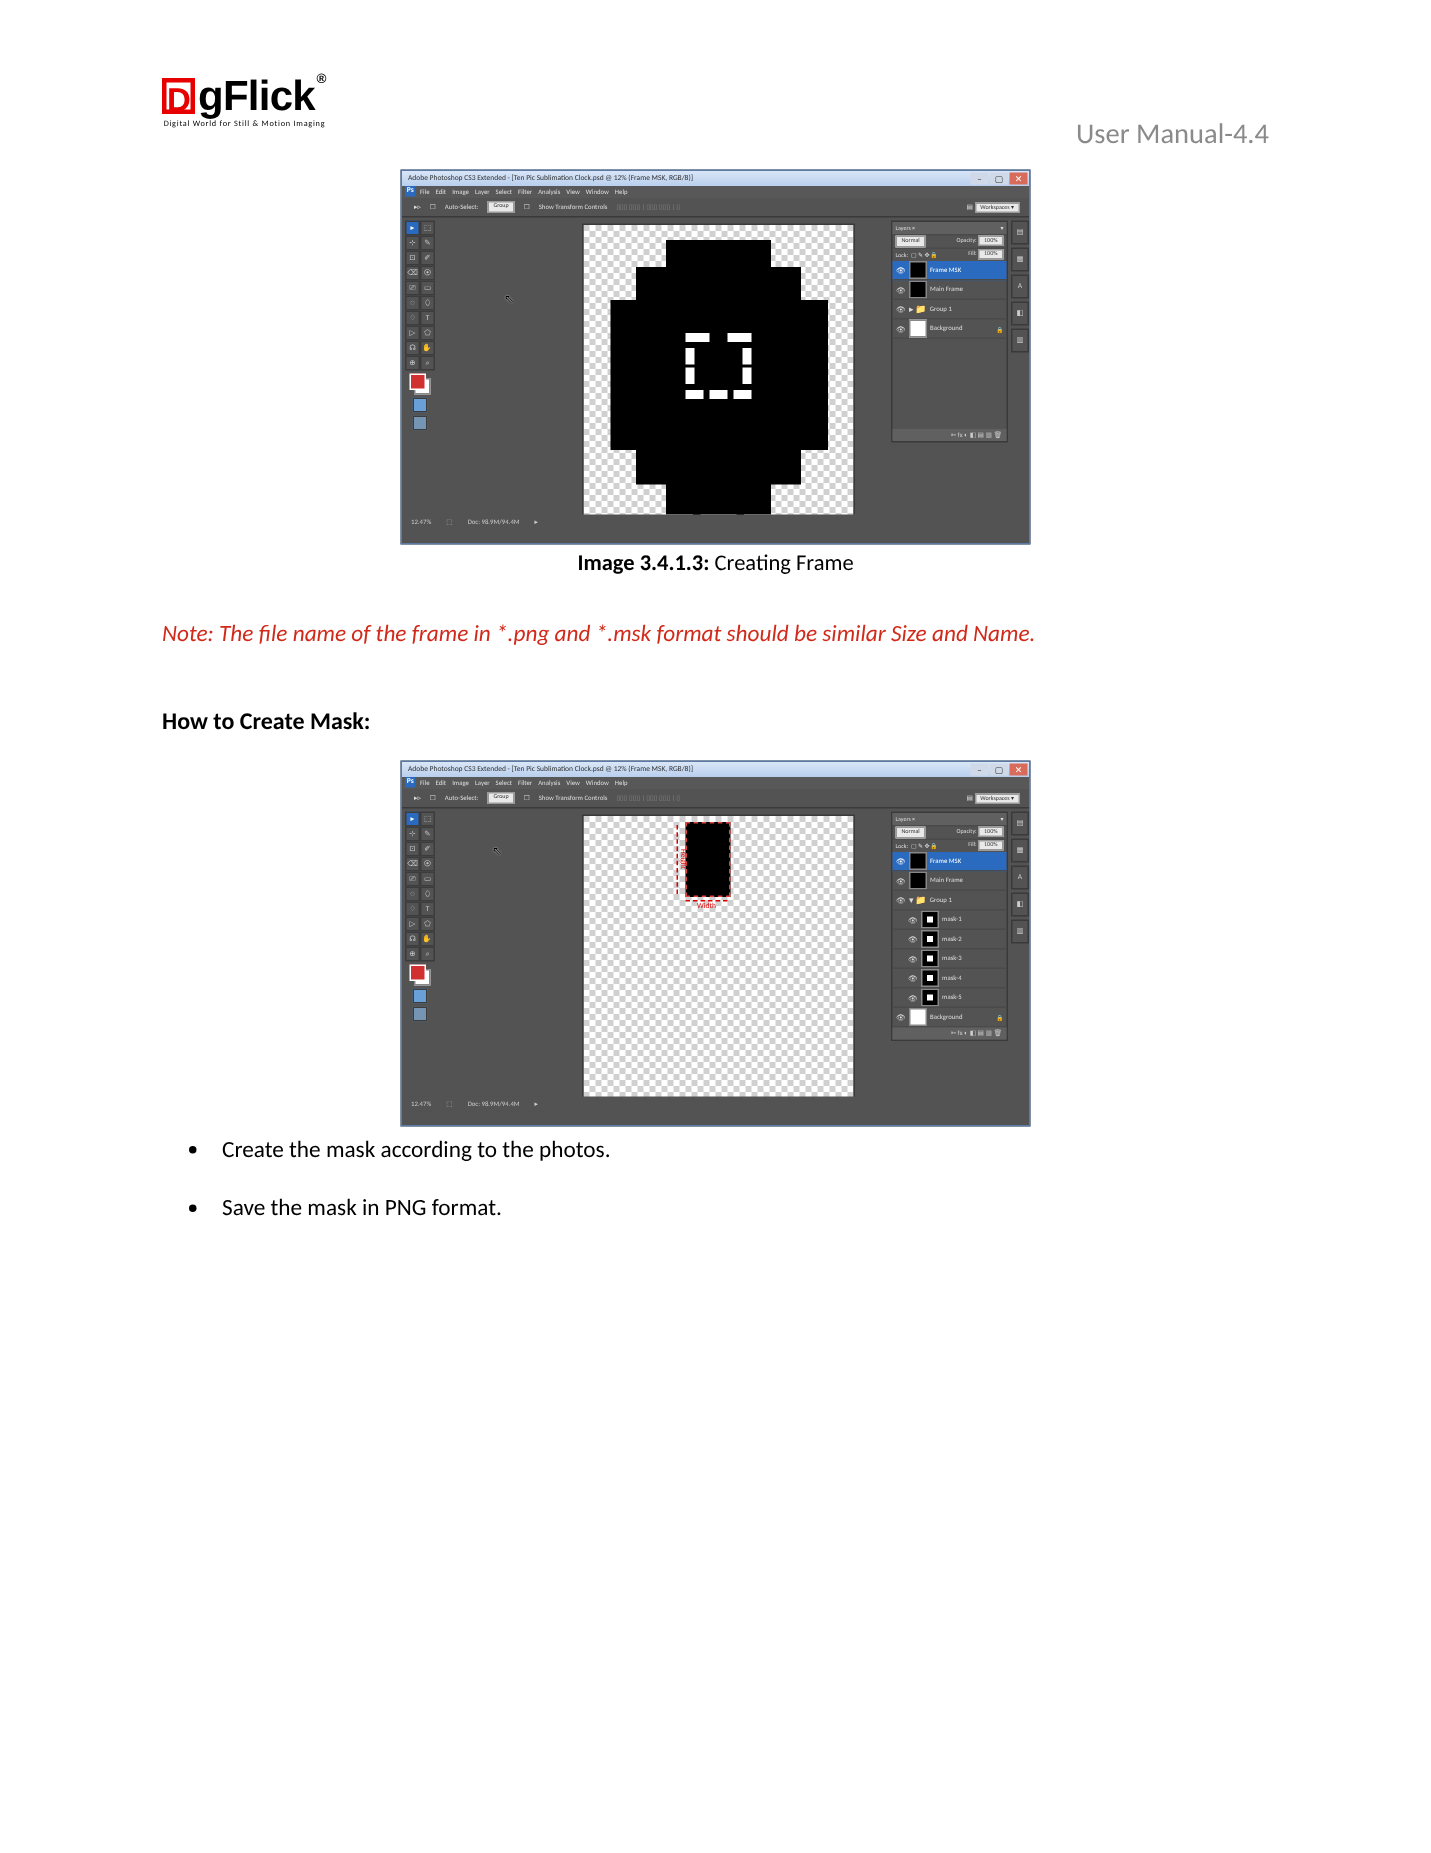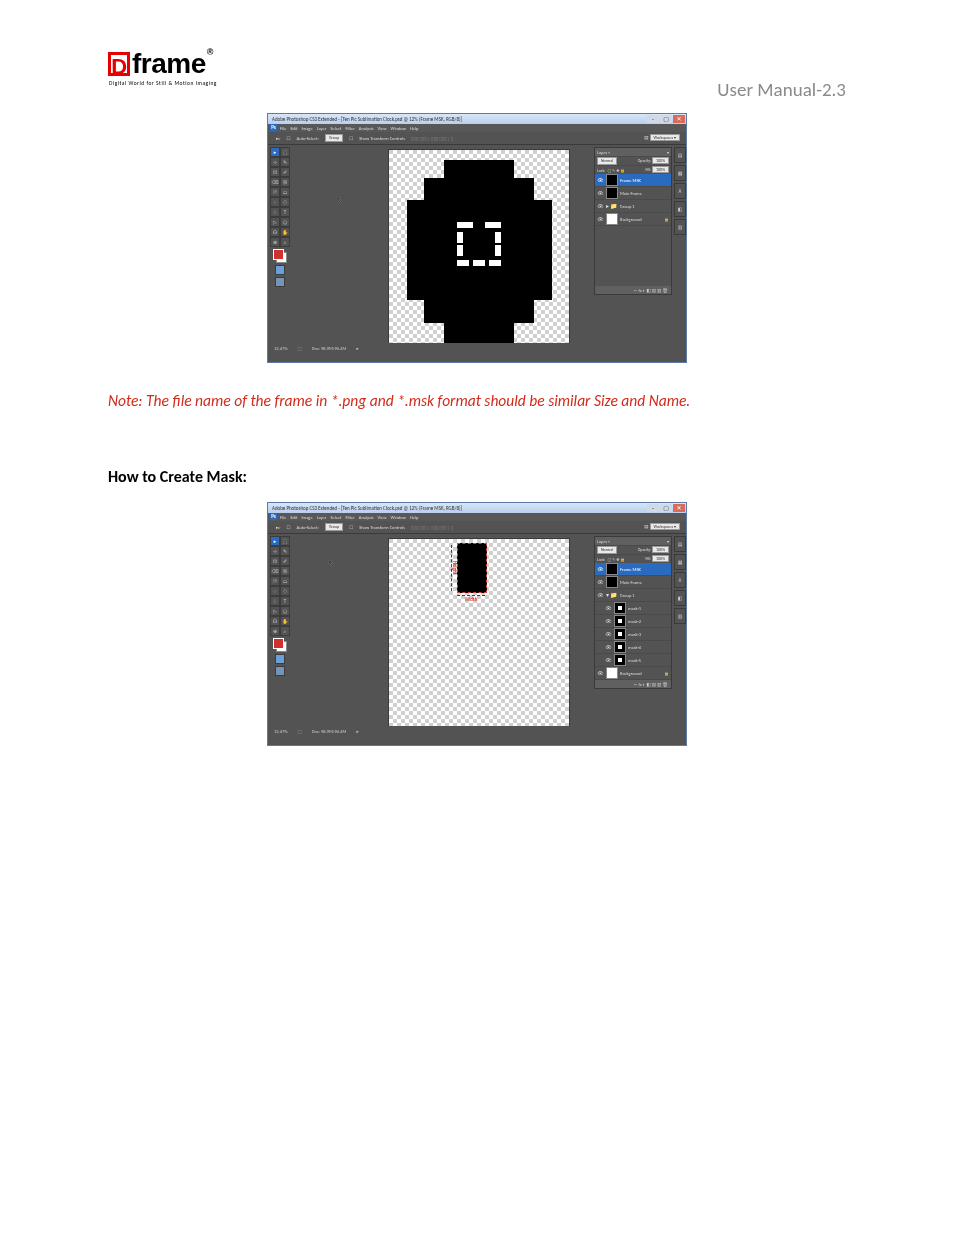--- a/index.html
+++ b/index.html
@@ -331,21 +331,21 @@
   }
   ul.bullets li {
     font-size: 15.5px;
     margin: 6px 0 20px 0;
     padding-left: 6px;
   }
   .note {
     color: #d12a1a;
     font-style: italic;
     font-size: 15.5px;
-    margin: 28px 0 57px 0;
+    margin: 28px 0 40px 0;
   }
   .section-h {
     font-weight: 700;
     font-size: 16px;
     margin: 18px 0 16px 0;
   }
 
   
   .frame-shape {
     position: absolute; background: #000;
@@ -354,26 +354,26 @@
 </style>
 </head>
 <body>
 
 <div class="page">
 
   <div class="header">
     <div class="logo">
       <div class="logo-top">
         <span class="logo-d">D</span>
-        <span class="logo-rest">frame</span>
+        <span class="logo-rest">gFlick</span>
         <span class="logo-reg">®</span>
       </div>
       <div class="logo-sub">Digital World for Still &amp; Motion Imaging</div>
     </div>
-    <div class="manual-title">User Manual-2.3</div>
+    <div class="manual-title">User Manual-4.4</div>
   </div>
 
   <div class="ps-shot">
     <div class="ps-titlebar">
       <span>Adobe Photoshop CS3 Extended - [Ten Pic Sublimation Clock.psd @ 12% (Frame MSK, RGB/8)]</span>
       <span class="ps-tb-btns">
         <span class="ps-tb-btn ps-min">–</span>
         <span class="ps-tb-btn ps-max">▢</span>
         <span class="ps-tb-btn ps-close">✕</span>
       </span>
@@ -520,20 +520,23 @@
           <div class="ps-stab">▥</div>
       </div>
       <div class="ps-status">
         <span>12.47%</span>
         <span>⬚</span>
         <span>Doc: 98.9M/94.4M</span>
         <span>▸</span>
       </div>
     </div>
   </div>
+  <div class="caption">
+    <b>Image 3.4.1.3:</b><span> Creating Frame</span>
+  </div>
 
 
   <div class="note">Note: The file name of the frame in *.png and *.msk format should be similar Size and Name.</div>
 
   <div class="section-h">How to Create Mask:</div>
 
 
   <div class="ps-shot" style="height:244px">
     <div class="ps-titlebar">
       <span>Adobe Photoshop CS3 Extended - [Ten Pic Sublimation Clock.psd @ 12% (Frame MSK, RGB/8)]</span>
@@ -694,14 +697,18 @@
       </div>
       <div class="ps-status">
         <span>12.47%</span>
           <span>⬚</span>
           <span>Doc: 98.9M/94.4M</span>
           <span>▸</span>
       </div>
     </div>
   </div>
 
+  <ul class="bullets">
+    <li>Create the mask according to the photos.</li>
+    <li>Save the mask in PNG format.</li>
+  </ul>
 
 </div>
 
 </body></html>

